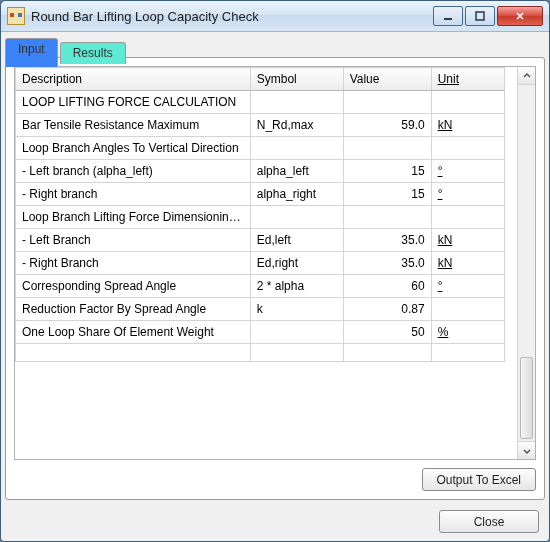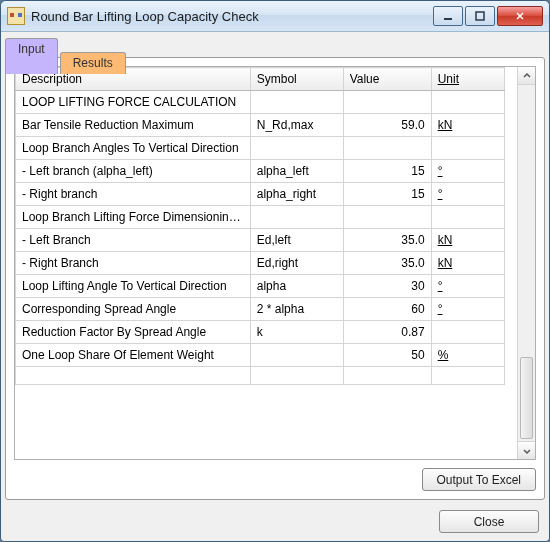--- a/index.html
+++ b/index.html
@@ -91,28 +91,28 @@
     border: 1px solid #9c9c9c;
     border-bottom: none;
     background: #f0f0f0;
     border-radius: 3px 3px 0 0;
     margin-right: 2px;
     position: relative;
     cursor: pointer;
     color:#333;
   }
   .tab.inactive {
-    background: #c4b5fd;
+    background: #3b82f6;
     top: 2px;
-    height: 36px;
+    height: 29px;
     box-sizing: border-box;
   }
   .tab.active {
-    background: #fdba74;
-    top: 16px;
+    background: #5eead4;
+    top: 6px;
     z-index: 2;
   }
 
   .tabpage {
     flex: 1;
     background: #fff;
     border: 1px solid #9c9c9c;
     margin-top: -1px;
     border-radius: 0 3px 3px 3px;
     padding: 8px;
@@ -260,21 +260,21 @@
             </thead>
             <tbody id="grid-body">
 
             <tr>
                   <td class="col-desc">LOOP LIFTING FORCE CALCULATION</td>
                   <td class="col-symbol"></td>
                   <td class="col-value"></td>
                   <td class="col-unit"></td>
                 </tr>
                 <tr>
-                  <td class="col-desc">Bar Tensile Reduction Maximum</td>
+                  <td class="col-desc">Bar Tensile Resistance Maximum</td>
                   <td class="col-symbol">N_Rd,max</td>
                   <td class="col-value">59.0</td>
                   <td class="col-unit">kN</td>
                 </tr>
                 <tr>
                   <td class="col-desc">Loop Branch Angles To Vertical Direction</td>
                   <td class="col-symbol"></td>
                   <td class="col-value"></td>
                   <td class="col-unit"></td>
                 </tr>
@@ -300,26 +300,20 @@
                   <td class="col-desc">- Left Branch</td>
                   <td class="col-symbol">Ed,left</td>
                   <td class="col-value">35.0</td>
                   <td class="col-unit">kN</td>
                 </tr>
                 <tr>
                   <td class="col-desc">- Right Branch</td>
                   <td class="col-symbol">Ed,right</td>
                   <td class="col-value">35.0</td>
                   <td class="col-unit">kN</td>
-                </tr>
-                <tr>
-                  <td class="col-desc">Loop Lifting Angle To Vertical Direction</td>
-                  <td class="col-symbol">alpha</td>
-                  <td class="col-value">30</td>
-                  <td class="col-unit">°</td>
                 </tr>
                 <tr>
                   <td class="col-desc">Corresponding Spread Angle</td>
                   <td class="col-symbol">2 * alpha</td>
                   <td class="col-value">60</td>
                   <td class="col-unit">°</td>
                 </tr>
                 <tr>
                   <td class="col-desc">Reduction Factor By Spread Angle</td>
                   <td class="col-symbol">k</td>

